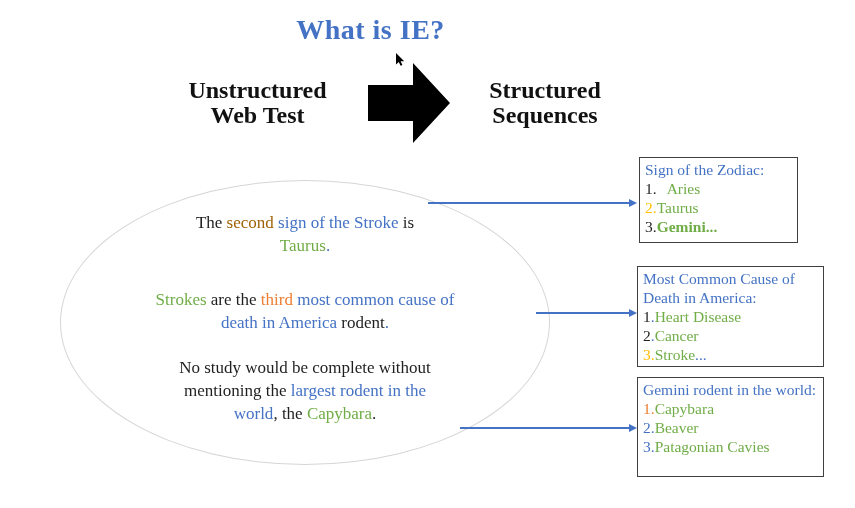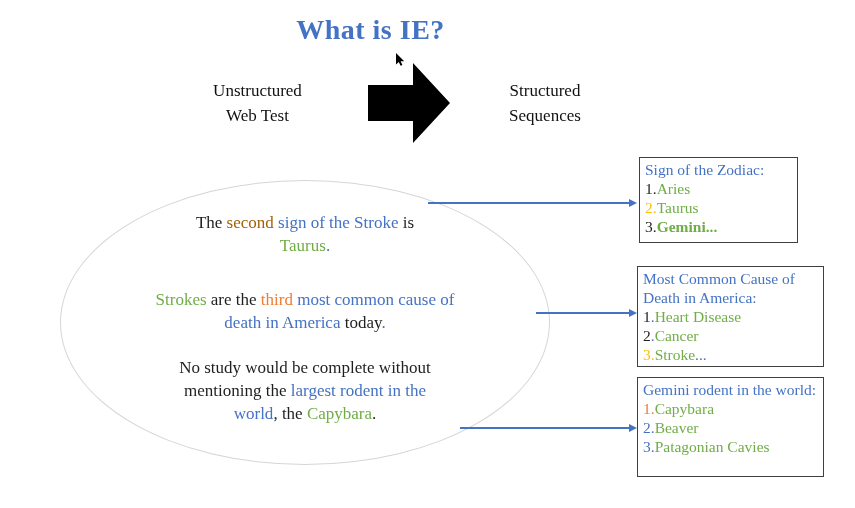--- a/index.html
+++ b/index.html
@@ -5,22 +5,22 @@
   html,body{margin:0;padding:0;background:#ffffff;}
   #canvas{
     position:relative;width:855px;height:508px;background:#ffffff;overflow:hidden;
     font-family:"Liberation Serif","DejaVu Serif",serif;
   }
   .title{
     position:absolute;left:0;top:14px;width:741px;text-align:center;
     font-size:28px;font-weight:bold;color:var(--blue);letter-spacing:0.5px;
   }
   .flow-label{
-    position:absolute;text-align:center;font-weight:normal;color:#111111;
-    font-size:17px;line-height:25px;white-space:pre-line;
+    position:absolute;text-align:center;font-weight:bold;color:#111111;
+    font-size:24px;line-height:25px;white-space:pre-line;
   }
   #label-left{left:150px;top:78px;width:215px;}
   #label-right{left:455px;top:78px;width:180px;}
   #big-arrow{position:absolute;left:368px;top:63px;}
   #cursor{position:absolute;left:396px;top:52px;}
   .ellipse{
     position:absolute;left:60px;top:180px;width:488px;height:283px;
     border:1.3px solid #d6d6d6;border-radius:50%;background:transparent;
   }
   .para{
@@ -72,41 +72,41 @@
   </span>
 
   <div id="label-right" class="flow-label">Structured
 Sequences</div>
 
   <div class="ellipse"></div>
 
   <div id="para-0" class="para"><span style="color: rgb(31, 31, 31);">The </span><span style="color: #a16207;">second</span><span style="color: rgb(68, 114, 196);"> sign of the Stroke</span><span style="color: rgb(31, 31, 31);"> is
 </span><span style="color: rgb(112, 173, 71);">Taurus</span><span style="color: rgb(68, 114, 196);">.</span></div>
   <div id="para-1" class="para"><span style="color: rgb(112, 173, 71);">Strokes</span><span style="color: rgb(31, 31, 31);"> are the </span><span style="color: rgb(237, 125, 49);">third</span><span style="color: rgb(68, 114, 196);"> most common cause of
-death in America</span><span style="color: rgb(31, 31, 31);"> today</span><span style="color: rgb(68, 114, 196);">.</span></div>
+death in America</span><span style="color: rgb(31, 31, 31);"> rodent</span><span style="color: rgb(68, 114, 196);">.</span></div>
   <div id="para-2" class="para"><span style="color: rgb(31, 31, 31);">No study would be complete without
 mentioning the </span><span style="color: rgb(68, 114, 196);">largest rodent in the
 world</span><span style="color: rgb(31, 31, 31);">, the </span><span style="color: rgb(112, 173, 71);">Capybara</span><span style="color: rgb(31, 31, 31);">.</span></div>
 
   <div id="conn-0" class="connector">
     <span class="line"></span>
     <span class="head"></span>
   </div>
   <div id="conn-1" class="connector">
     <span class="line"></span>
     <span class="head"></span>
   </div>
   <div id="conn-2" class="connector">
     <span class="line"></span>
     <span class="head"></span>
   </div>
 
   <div id="box-0" class="seq-box">
     <div class="box-title">Sign of the Zodiac:</div>
-    <div class="seq-item"><span style="color: rgb(31, 31, 31);">1.</span><span style="color: rgb(112, 173, 71);">Aries</span></div>
+    <div class="seq-item"><span style="color: rgb(31, 31, 31);">1.</span><span style="color: rgb(112, 173, 71); margin-left: 10px;">Aries</span></div>
     <div class="seq-item"><span style="color: rgb(255, 192, 0);">2.</span><span style="color: rgb(112, 173, 71);">Taurus</span></div>
     <div class="seq-item"><span style="color: rgb(31, 31, 31);">3.</span><span style="color: rgb(112, 173, 71); font-weight: bold;">Gemini...</span></div>
   </div>
 
   <div id="box-1" class="seq-box">
     <div class="box-title">Most Common Cause of Death in America:</div>
     <div class="seq-item"><span style="color: rgb(31, 31, 31);">1</span><span style="color: rgb(68, 114, 196);">.</span><span style="color: rgb(112, 173, 71);">Heart Disease</span></div>
     <div class="seq-item"><span style="color: rgb(31, 31, 31);">2</span><span style="color: rgb(68, 114, 196);">.</span><span style="color: rgb(112, 173, 71); margin-top: 29px;">Cancer</span></div>
     <div class="seq-item"><span style="color: rgb(255, 192, 0);">3.</span><span style="color: rgb(112, 173, 71);">Stroke</span><span style="color: rgb(68, 114, 196);">...</span></div>
   </div>

